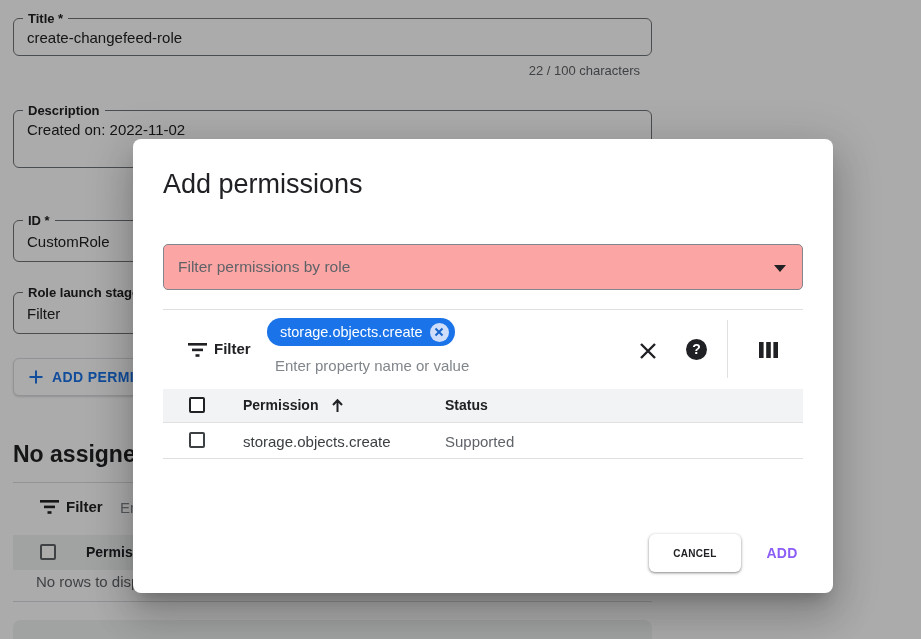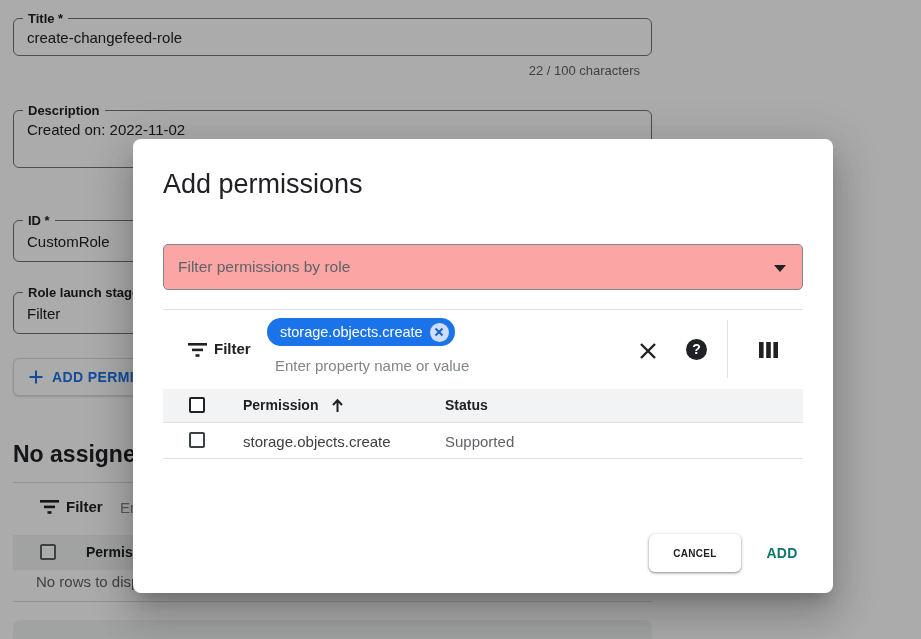--- a/index.html
+++ b/index.html
@@ -95,21 +95,21 @@
 
   .m-cancel {
     position:absolute; left:516px; top:395px; width:92px; height:38px;
     background:#fff; border:none; border-radius:6px;
     box-shadow:0 1px 2px rgba(0,0,0,.3), 0 1px 3px 1px rgba(0,0,0,.15);
     font-family:inherit; font-size:10px; font-weight:bold; letter-spacing:.3px; color:#202124; cursor:pointer;
   }
   .m-add {
     position:absolute; left:619px; top:395px; width:60px; height:38px;
     background:transparent; border:none; font-family:inherit;
-    font-size:14px; font-weight:bold; letter-spacing:.3px; color:#0f766e;
+    font-size:14px; font-weight:bold; letter-spacing:.3px; color:#8b5cf6;
   }
 
   svg { display:block; }
 </style>
 </head>
 <body>
 
 <div class="form-col">
 
   <div class="ofield f-title">

